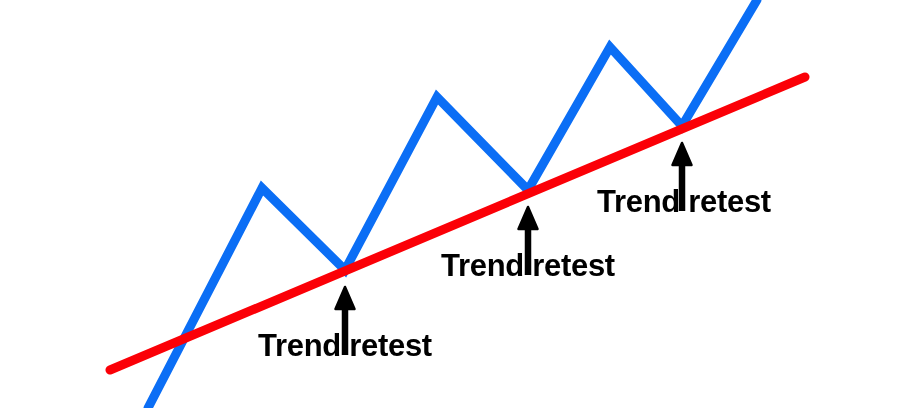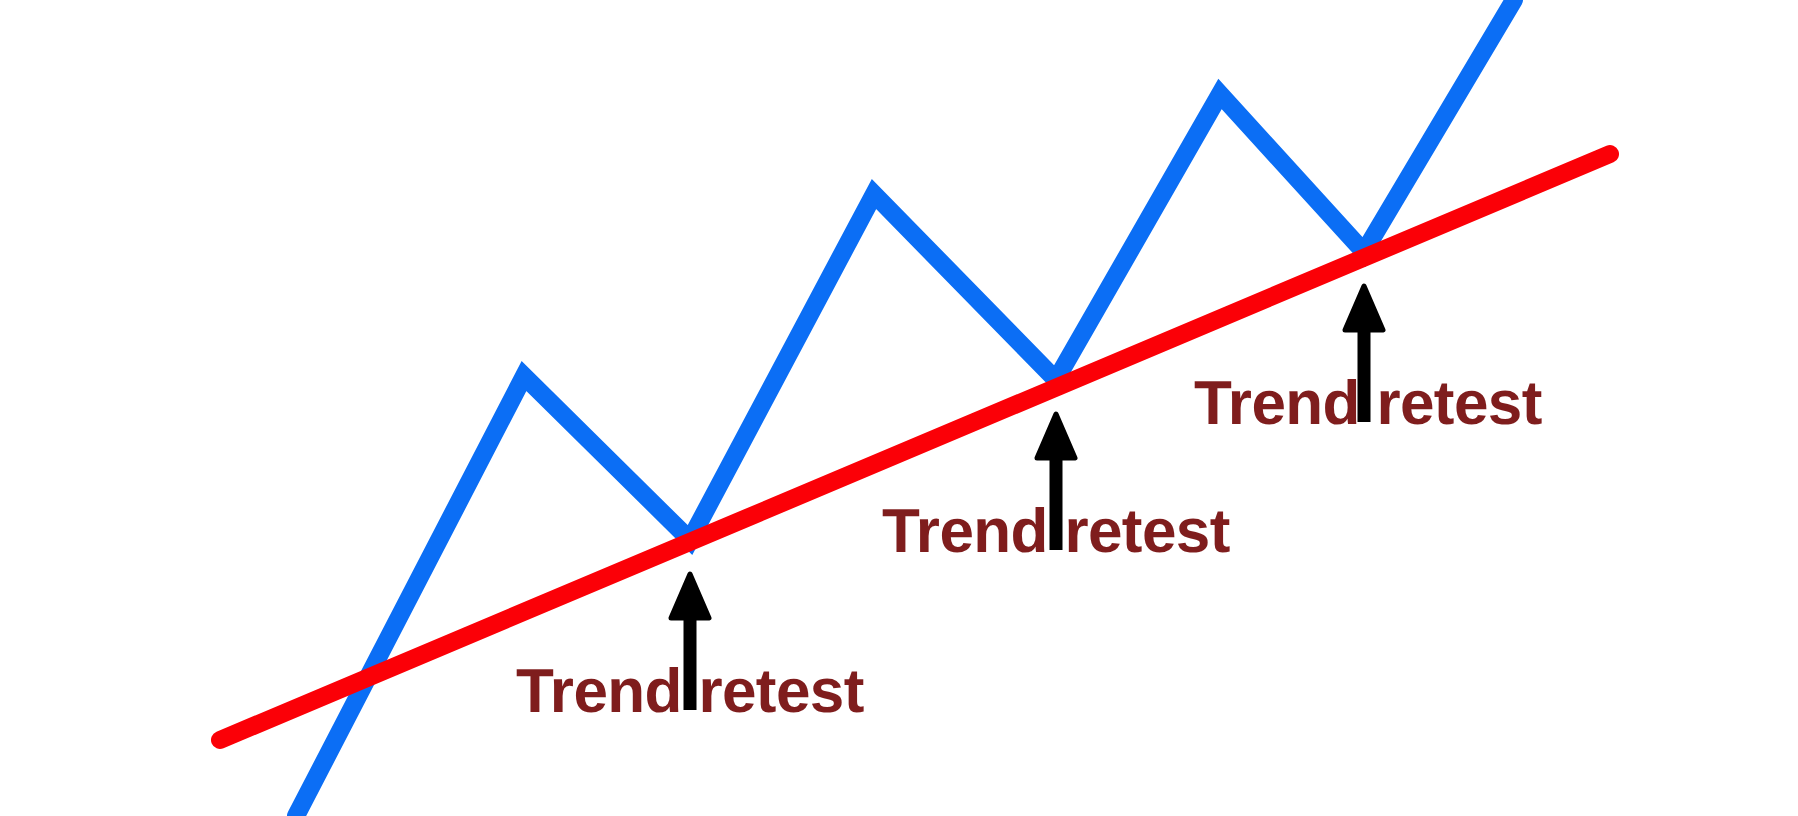--- a/index.html
+++ b/index.html
@@ -25,21 +25,21 @@
     width: 899px;
     height: 408px;
     display: block;
   }
   .annotation-label {
     position: absolute;
     font-family: "Liberation Sans", sans-serif;
     font-weight: bold;
     font-size: 31px;
     letter-spacing: -0.3px;
-    color: #7f1d1d;
+    color: #000000;
     white-space: nowrap;
     line-height: 1;
   }
 </style>
 </head>
 <body>
 
 <div id="canvas-root">
 
   <svg id="diagram-svg" viewBox="0 0 899 408">

